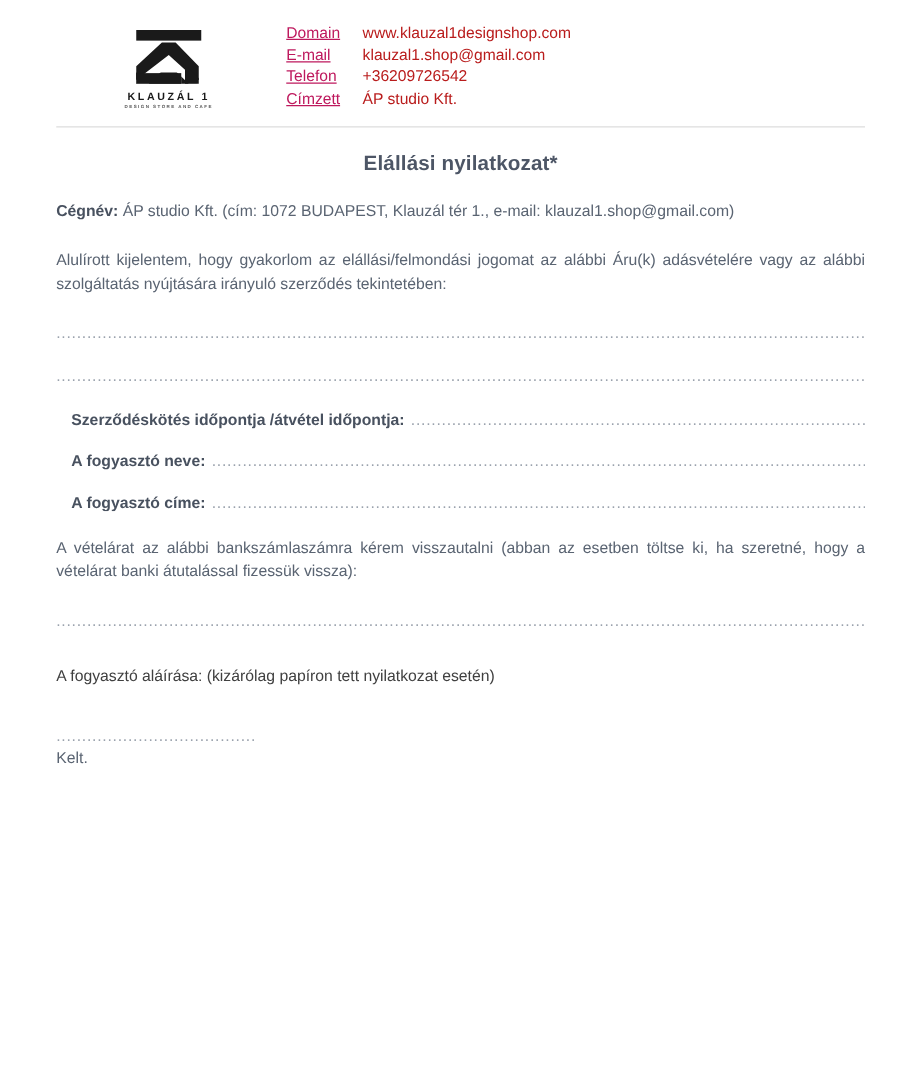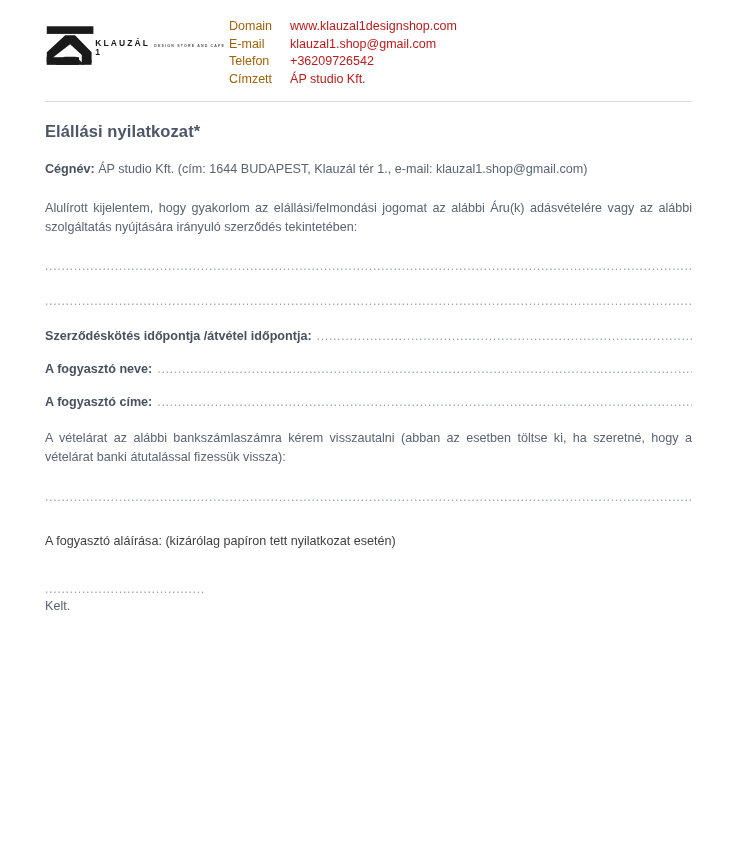--- a/index.html
+++ b/index.html
@@ -28,20 +28,21 @@
     display: flex;
     align-items: flex-start;
     padding: 18px 45px 0 45px;
     box-sizing: border-box;
   }
 
   .logo-block {
     width: 180px;
     flex: 0 0 180px;
     display: flex;
+    flex-direction: column;
     align-items: center;
     padding-top: 4px;
   }
 
   .logo-mark {
     width: 56px;
     height: 48px;
     display: block;
   }
 
@@ -71,42 +72,43 @@
     border-collapse: collapse;
     font-size: 12.5px;
     line-height: 1.32;
   }
   .contact-table td {
     padding: 0 0 1px 0;
     vertical-align: top;
     white-space: nowrap;
   }
   .contact-label {
-    color: #a16207;
+    color: #be185d;
     padding-right: 18px !important;
+    text-decoration: underline;
   }
   .contact-value {
     color: #b91c1c;
   }
 
   .header-rule {
     margin: 13px 45px 0 45px;
     border: 0;
     border-top: 1px solid #dddddd;
     height: 0;
   }
 
   
   .content {
     padding: 0 45px;
     box-sizing: border-box;
   }
 
   .doc-title {
-    text-align: left;
+    text-align: center;
     font-size: 16.5px;
     font-weight: bold;
     color: #4d5666;
     margin: 20px 0 0 0;
     letter-spacing: 0.1px;
   }
 
   .addressee {
     font-size: 12.6px;
     color: #5a6472;
@@ -142,20 +144,21 @@
     font-size: 12.6px;
     margin-top: 19px;
     white-space: nowrap;
     overflow: hidden;
   }
   .field-label {
     font-weight: bold;
     color: #48515f;
     flex: 0 0 auto;
     padding-right: 5px;
+    margin-left: 12px;
   }
   .field-dots {
     color: #9aa2ad;
     letter-spacing: 0.6px;
     overflow: hidden;
     white-space: nowrap;
     flex: 1 1 auto;
   }
 
   .sign-line {
@@ -226,21 +229,21 @@
     </table>
   </div>
 
   <hr class="header-rule">
 
   <div class="content">
 
     <div class="doc-title">Elállási nyilatkozat*</div>
 
     <div class="addressee">
-      <b>Cégnév:</b><span> ÁP studio Kft. (cím: 1644 BUDAPEST, Klauzál tér 1., e-mail: klauzal1.shop@gmail.com)</span>
+      <b>Cégnév:</b><span> ÁP studio Kft. (cím: 1072 BUDAPEST, Klauzál tér 1., e-mail: klauzal1.shop@gmail.com)</span>
     </div>
 
     <div class="para">Alulírott kijelentem, hogy gyakorlom az elállási/felmondási jogomat az alábbi Áru(k) adásvételére vagy az alábbi szolgáltatás nyújtására irányuló szerződés tekintetében:</div>
 
     <div class="gap-2"></div>
     <div class="dots-full">........................................................................................................................................................................................................</div>
     <div class="gap-1"></div>
     <div class="dots-full">........................................................................................................................................................................................................</div>
 
     <div class="field-row">

